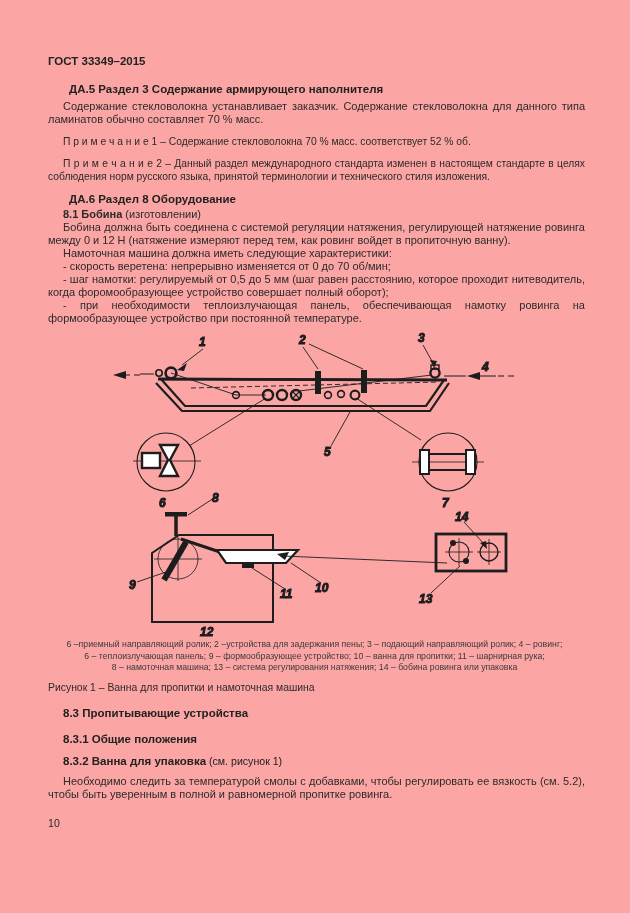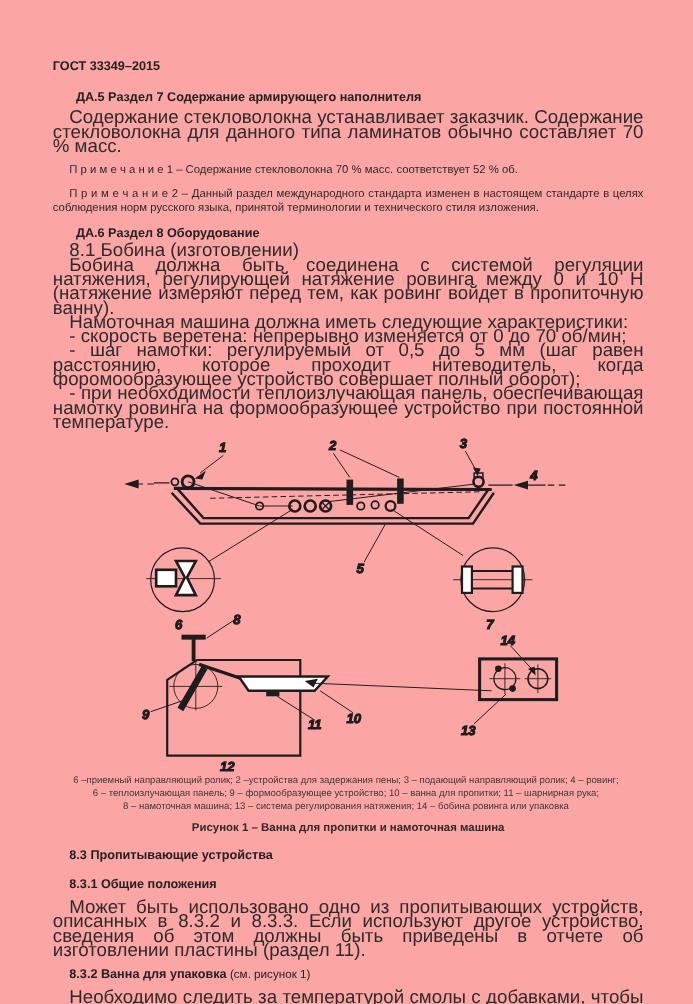--- a/index.html
+++ b/index.html
@@ -10,56 +10,56 @@
     font-family:"Liberation Sans", sans-serif;
     color:#2b2b2b;
     overflow:hidden;
     box-sizing:border-box;
     padding:55px 45px 0 48px;
   }
   .hdr { font-size:11.5px; font-weight:bold; color:#222; }
   .h1  { font-size:11.5px; font-weight:bold; color:#222; margin:16px 0 0 0; text-indent:21px; }
   .h3  { font-size:11.5px; font-weight:bold; color:#222; margin:14px 0 0 0; text-indent:15px; }
   p.para {
-    font-size:17px; line-height:13px; text-align:justify;
+    font-size:11px; line-height:13px; text-align:justify;
     margin:5px 0 0 0; text-indent:15px;
   }
   p.tight { margin-top:0; }
   p.runin { margin-top:3px; }
-  .b { font-weight:normal; }
+  .b { font-weight:bold; }
   p.note { margin-top:9px; font-size:10.3px; }
   .figwrap { position:relative; margin:4px 0 0 -48px; width:630px; }
   svg.fig { display:block; }
   .legend {
     font-size:8.7px; line-height:11.5px; color:#3a3a3a;
     text-align:center; margin:0 -10px 0 -14px; font-style:italic;
   }
   .legend .ln { font-style:normal; }
-  .caption { font-size:10.4px; color:#2b2b2b; text-align:center; margin-top:8px;font-weight:bold; }
+  .caption { font-size:10.4px; color:#2b2b2b; margin-top:8px; }
   .pageno { font-size:10.6px; margin-top:16px; }
   text.co {
     font-family:"Liberation Sans", sans-serif;
     font-size:12px; font-weight:bold; font-style:italic; fill:#1d1d1d;
   }
 </style>
 </head>
 <body>
 
 <div class="page">
 
   <div class="hdr">ГОСТ 33349–2015</div>
 
-  <div class="h1">ДА.5 Раздел 7 Содержание армирующего наполнителя</div>
+  <div class="h1">ДА.5 Раздел 3 Содержание армирующего наполнителя</div>
   <p class="para">Содержание стекловолокна устанавливает заказчик. Содержание стекловолокна для данного типа ламинатов обычно составляет 70 % масс.</p>
   <p class="para note">П р и м е ч а н и е  1 – Содержание стекловолокна 70 % масс. соответствует 52 % об.</p>
   <p class="para note">П р и м е ч а н и е  2 – Данный раздел международного стандарта изменен в настоящем стандарте в целях соблюдения норм русского языка, принятой терминологии и технического стиля изложения.</p>
 
   <div class="h1" style="margin-top:10px">ДА.6 Раздел 8 Оборудование</div>
   <p class="para runin"><span class="b">8.1 Бобина</span><span> (изготовлении)</span></p>
-  <p class="para tight">Бобина должна быть соединена с системой регуляции натяжения, регулирующей натяжение ровинга между 0 и 10 Н (натяжение измеряют перед тем, как ровинг войдет в пропиточную ванну).</p>
+  <p class="para tight">Бобина должна быть соединена с системой регуляции натяжения, регулирующей натяжение ровинга между 0 и 12 Н (натяжение измеряют перед тем, как ровинг войдет в пропиточную ванну).</p>
   <p class="para tight">Намоточная машина должна иметь следующие характеристики:</p>
   <p class="para tight">- скорость веретена: непрерывно изменяется от 0 до 70 об/мин;</p>
   <p class="para tight">- шаг намотки: регулируемый от 0,5 до 5 мм (шаг равен расстоянию, которое проходит нитеводитель, когда форомообразующее устройство совершает полный оборот);</p>
   <p class="para tight">- при необходимости теплоизлучающая панель, обеспечивающая намотку ровинга на формообразующее устройство при постоянной температуре.</p>
 
   <div class="figwrap">
     <svg class="fig" width="630" height="310" viewBox="0 335 630 310" stroke="#1d1d1d" fill="none" stroke-linecap="butt">
 
       <g>
 
@@ -184,18 +184,17 @@
 
   <div class="legend">
     <div class="ln">6 –приемный направляющий ролик; 2 –устройства для задержания пены; 3 – подающий направляющий ролик; 4 – ровинг;</div>
     <div class="ln">6 – теплоизлучающая панель; 9 – формообразующее устройство; 10 – ванна для пропитки; 11 – шарнирная рука;</div>
     <div class="ln">8 – намоточная машина; 13 – система регулирования натяжения; 14 – бобина ровинга или упаковка</div>
   </div>
   <div class="caption">Рисунок 1 – Ванна для пропитки и намоточная машина</div>
 
   <div class="h3">8.3 Пропитывающие устройства</div>
   <div class="h3" style="">8.3.1 Общие положения</div>
-  <p class="para" style="margin-top:8px">Может быть использовано одно из пропитывающих устройств, описанных в 8.3.2 и 8.3.3. Если используют другое устройство, сведения об этом должны быть приведены в отчете об изготовлении пластины (раздел 11).</p>
   <p class="h3" style="margin:10px 0 0 0"><span>8.3.2 Ванна для упаковка</span><span style="font-weight:normal;font-size:10.6px"> (см. рисунок 1)</span></p>
   <p class="para" style="margin-top:8px">Необходимо следить за температурой смолы с добавками, чтобы регулировать ее вязкость (см. 5.2), чтобы быть уверенным в полной и равномерной пропитке ровинга.</p>
 
   <div class="pageno">10</div>
 </div>
 
 </body></html>

